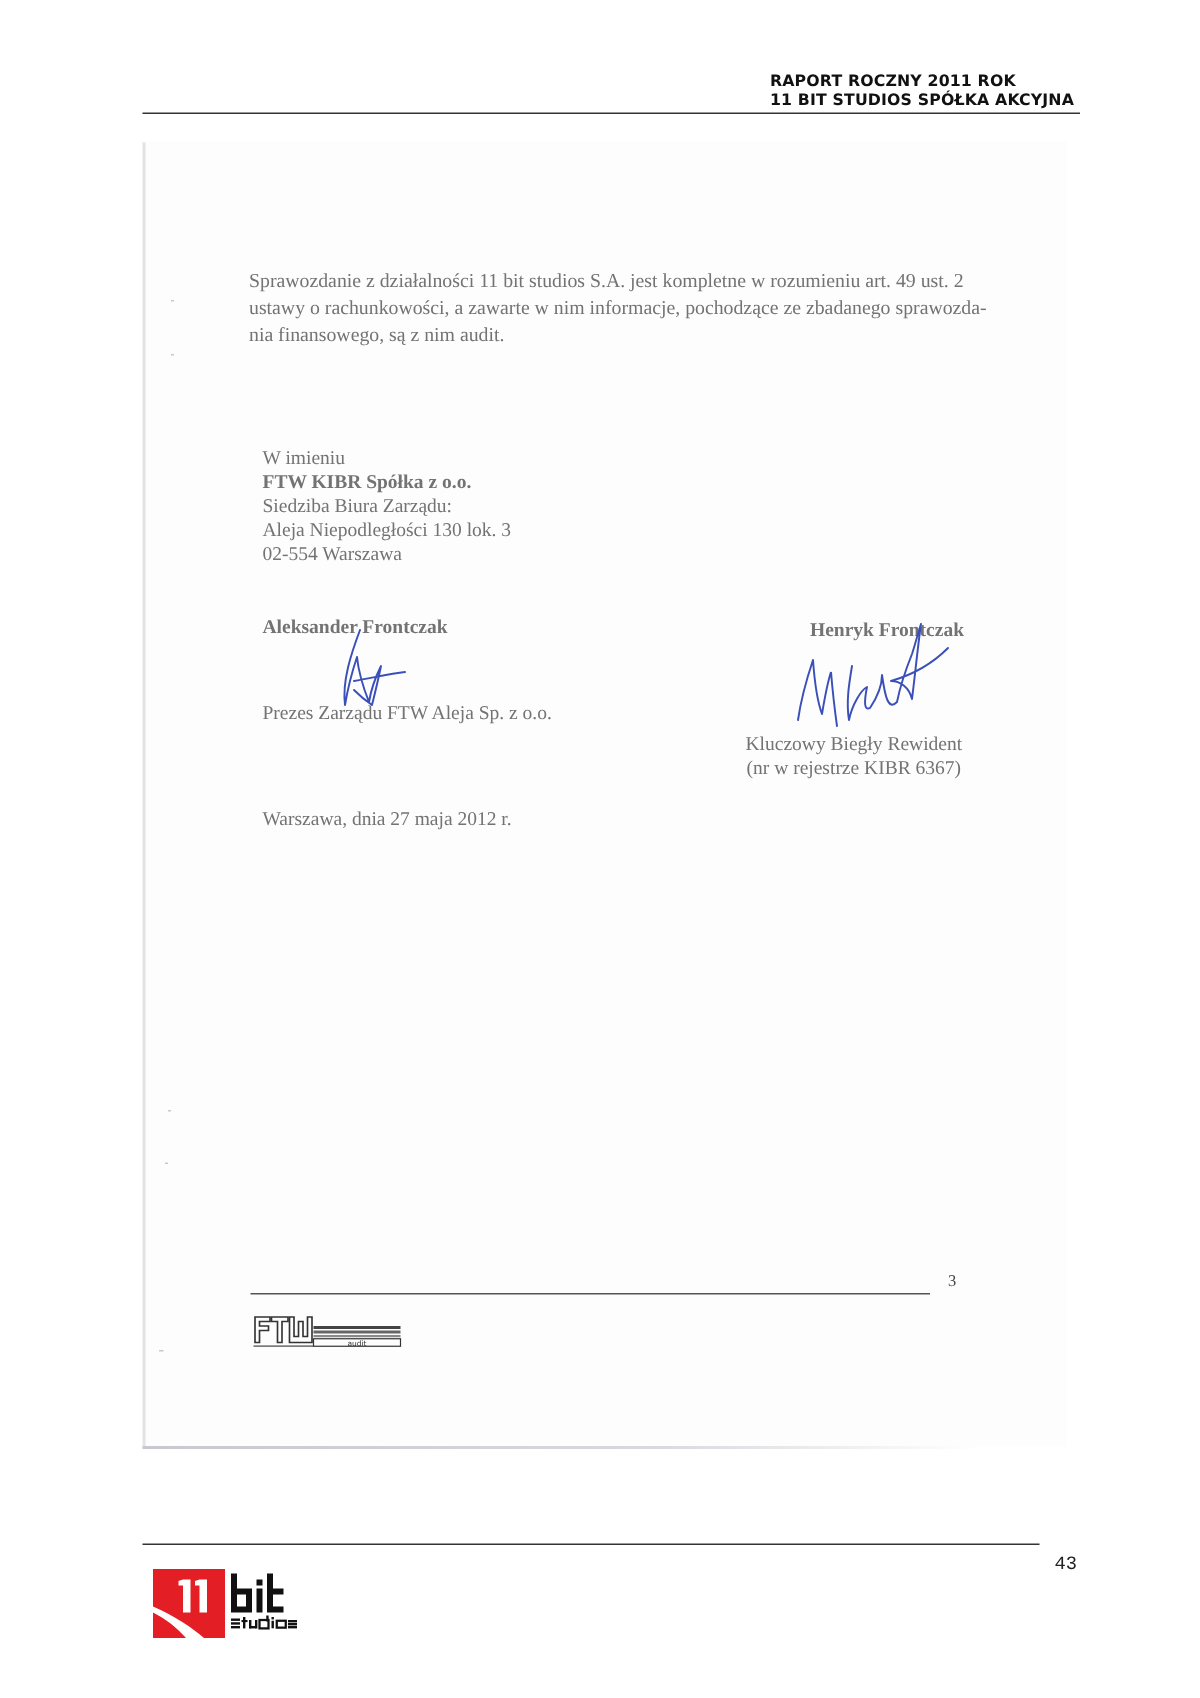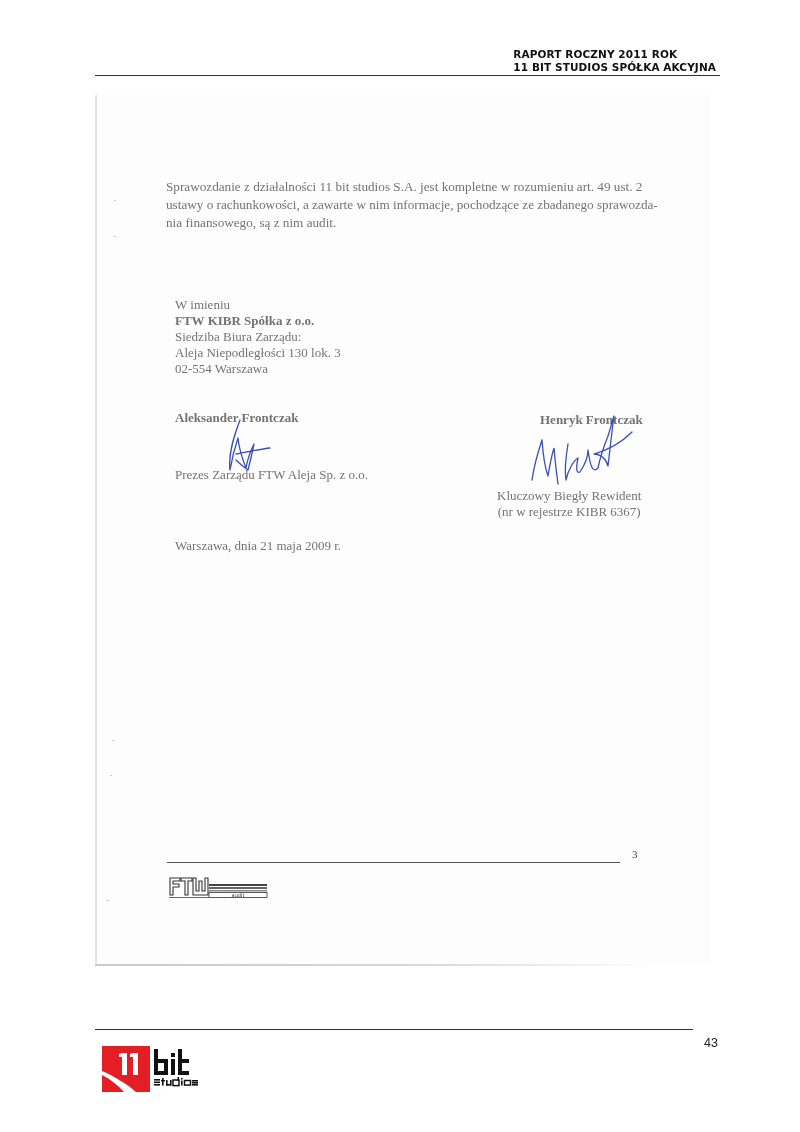--- a/index.html
+++ b/index.html
@@ -27,21 +27,21 @@
 
   .sig-svg { position: absolute; }
 
   .date-line { position: absolute; left: 175px; top: 538px; font-size: 13px; }
 
   .inner-rule { position: absolute; left: 167px; top: 862px; width: 453px; height: 1px; background: #555; }
   .inner-page-num { position: absolute; left: 632px; top: 848px; font-size: 11px; color: #444; }
   .ftw-logo { position: absolute; left: 168px; top: 875px; }
 
   .footer-rule { position: absolute; left: 95px; top: 1029px; width: 598px; height: 1px; background: #333; }
-  .footer-page { position: absolute; right: 82px; top: 1036px; font-family: Liberation Sans, sans-serif; font-size: 12.5px; color: #222; }
+  .footer-page { position: absolute; right: 82px; top: 1036px; font-family: Liberation Mono, monospace; font-size: 12.5px; color: #222; }
   .bit-logo { position: absolute; left: 102px; top: 1043px; }
 
   .speck { position: absolute; width: 2px; height: 1px; background: #c9c9c9; }
 </style>
 </head>
 <body>
 
 <div class="page-header">
   <div>RAPORT ROCZNY 2011 ROK</div>
   <div>11 BIT STUDIOS SPÓŁKA AKCYJNA</div>
@@ -81,21 +81,21 @@
 <div class="sig-right-name serif">Henryk Frontczak</div>
 <svg class="sig-svg" style="left:528px;top:410px;" width="110" height="80" viewBox="0 0 110 80">
   <path d="M14 30 C 10 42, 6 56, 4 70 M 14 30 C 15 44, 17 58, 20 66 M 20 66 C 22 54, 24 44, 26 38 C 27 50, 28 60, 30 74" fill="none" stroke="#3b4fb8" stroke-width="1.3" stroke-linecap="round"></path>
   <path d="M40 34 C 38 46, 36 58, 38 70 C 40 60, 46 50, 50 48 C 48 58, 48 64, 52 62 C 56 56, 60 48, 60 40 C 62 54, 64 64, 70 58 C 72 48, 76 36, 80 26 C 82 20, 84 12, 86 6 C 84 20, 82 40, 80 56 C 78 48, 72 44, 66 44 C 80 40, 94 32, 104 22" fill="none" stroke="#3b4fb8" stroke-width="1.3" stroke-linecap="round" stroke-linejoin="round"></path>
 </svg>
 <div class="sig-right-role serif">
   <div>Kluczowy Biegły Rewident</div>
   <div>(nr w rejestrze  KIBR 6367)</div>
 </div>
 
-<div class="date-line serif">Warszawa, dnia  21 maja 2009 r.</div>
+<div class="date-line serif">Warszawa, dnia  27 maja 2012 r.</div>
 
 <div class="inner-rule"></div>
 <div class="inner-page-num serif">3</div>
 
 <svg class="ftw-logo" width="102" height="24" viewBox="0 0 102 24">
   <g fill="none" stroke="#333" stroke-width="1.1">
     <path d="M2 3 h10 v3 h-7 v3 h6 v3 h-6 v8 h-3 z"></path>
     <path d="M13 3 h11 v3 h-4 v14 h-3 v-14 h-4 z"></path>
     <path d="M25 3 h3 v13 h3 v-10 h3 v10 h3 v-13 h3 v17 h-15 z"></path>
   </g>

